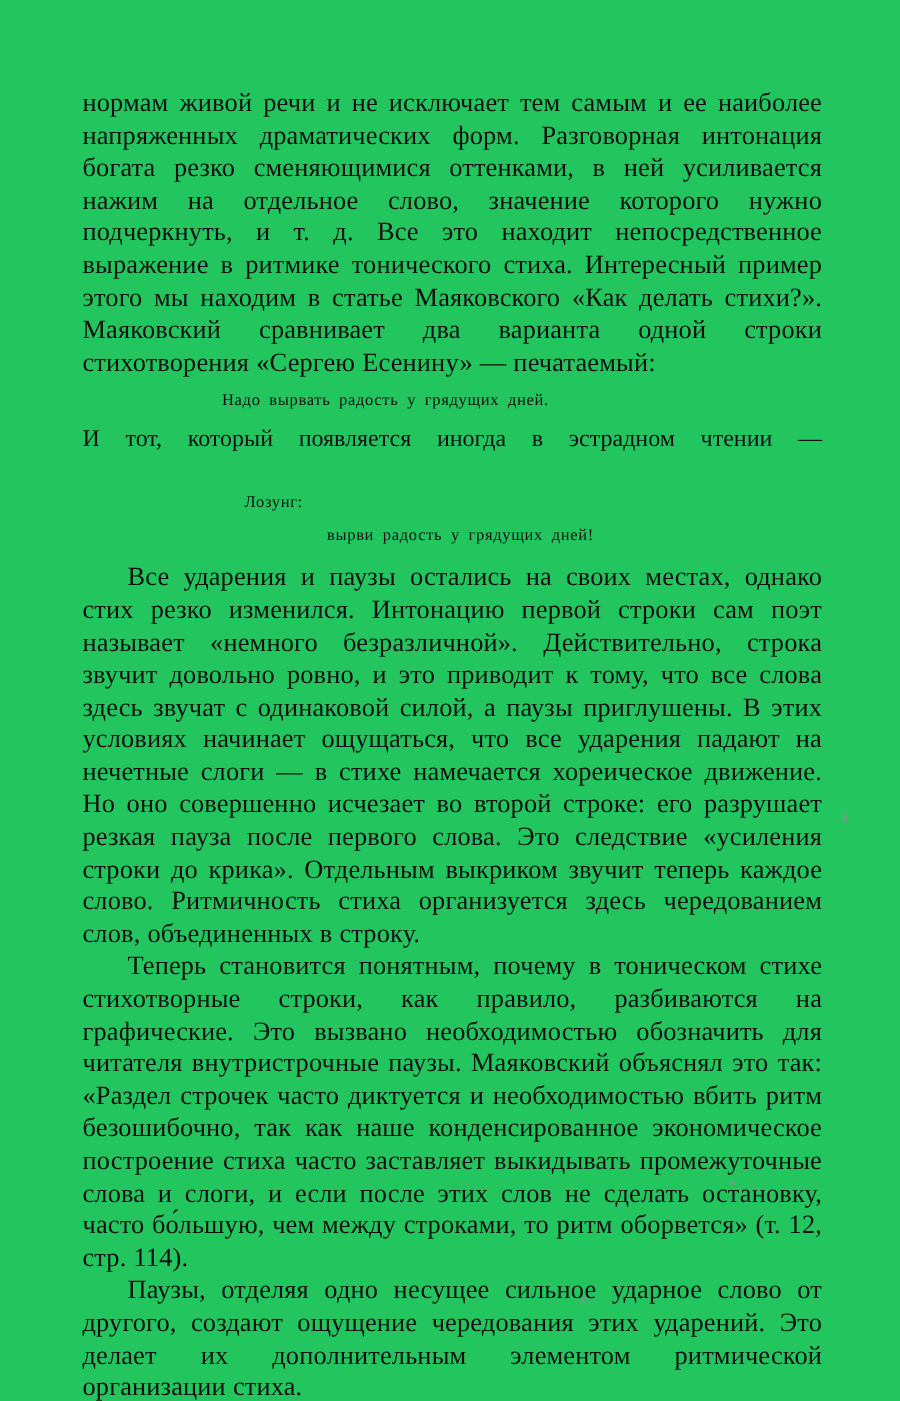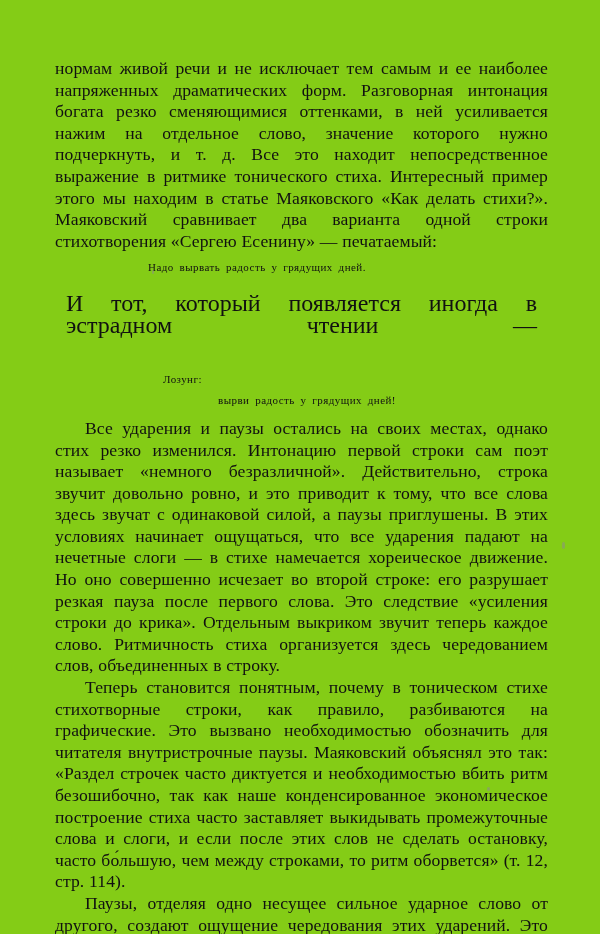--- a/index.html
+++ b/index.html
@@ -15,21 +15,21 @@
     overflow: hidden;
     font-family: "Liberation Serif", "DejaVu Serif", serif;
     color: #111111;
     -webkit-font-smoothing: none;
   }
 
   
   .page {
     position: absolute;
     inset: 0;
-    background: #84cc16;
+    background: #22c55e;
   }
 
   
   .textblock {
     position: absolute;
     left: 55px;
     top: 58px;
     width: 493px;
   }
 
@@ -43,24 +43,24 @@
     text-indent: 30px;
     word-spacing: 0.2px;
     hyphens: manual;
   }
   p.body-par.noindent {
     text-indent: 0;
   }
 
   
   p.lead-line {
-    margin: 11px;
+    margin: 0;
     text-align: justify;
     text-justify: inter-word;
-    font-size: 24px;
+    font-size: 16px;
     line-height: 21.6px;
     text-indent: 0;
   }
   p.lead-line::after {
     content: "";
     display: inline-block;
     width: 100%;
   }
 
   

